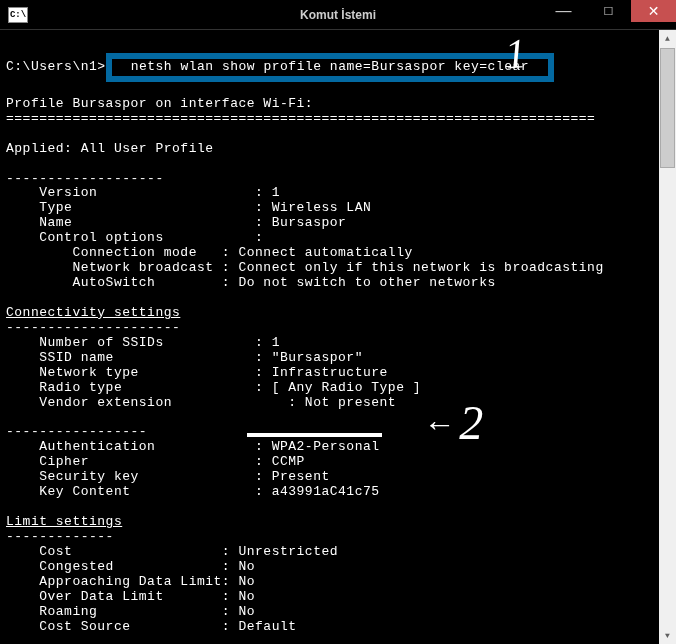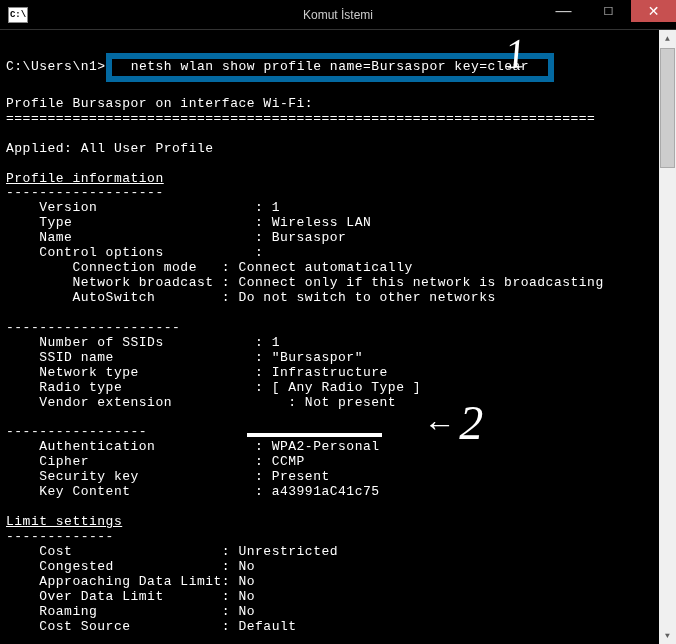--- a/index.html
+++ b/index.html
@@ -34,20 +34,21 @@
       justify-content: center;
       border: 1px solid #888;
     }
     .titlebar-title {
       position: absolute;
       left: 50%;
       transform: translateX(-50%);
       color: #ccc;
       font-family: 'Segoe UI', Arial, sans-serif;
       font-size: 12px;
+      font-weight: bold;
     }
     .titlebar-buttons {
       margin-left: auto;
       display: flex;
       height: 100%;
     }
     .titlebar-btn {
       width: 45px;
       height: 22px;
       display: flex;
@@ -163,30 +164,30 @@
 
 <div class="terminal-area">
   <div class="terminal" id="terminal">
 <span>C:\Users\n1&gt;</span><span class="cmd-highlight">netsh wlan show profile name=Bursaspor key=clear</span>
 
 Profile Bursaspor on interface Wi-Fi:
 =======================================================================
 
 Applied: All User Profile
 
-<span class="underline">Profile information</span>
 -------------------
     Version                   : 1
     Type                      : Wireless LAN
     Name                      : Bursaspor
     Control options           : 
         Connection mode   : Connect automatically
         Network broadcast : Connect only if this network is broadcasting
         AutoSwitch        : Do not switch to other networks
 
+<span class="underline">Connectivity settings</span>
 ---------------------
     Number of SSIDs           : 1
     SSID name                 : "Bursaspor"
     Network type              : Infrastructure
     Radio type                : [ Any Radio Type ]
     Vendor extension              : Not present
 
 -----------------
     Authentication            : WPA2-Personal
     Cipher                    : CCMP

